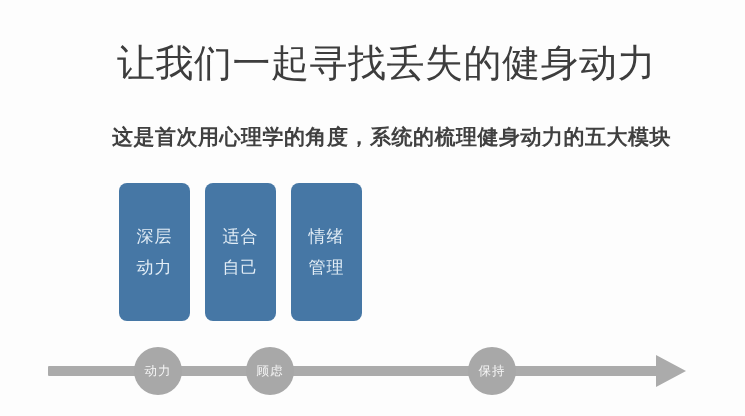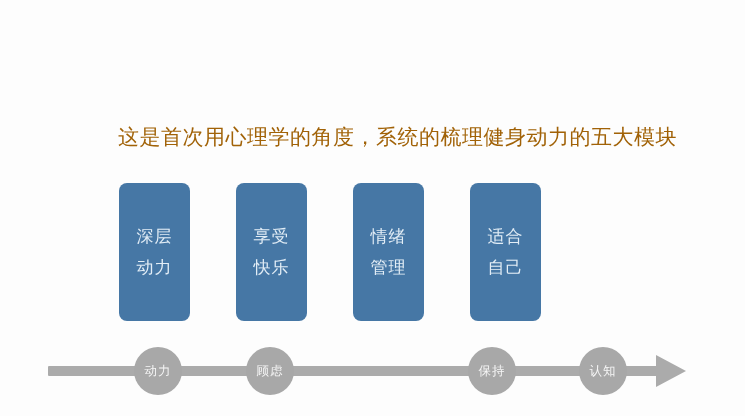--- a/index.html
+++ b/index.html
@@ -16,33 +16,33 @@
     left: 117px; top: 42px;
     font-size: 38px;
     font-weight: 400;
     letter-spacing: 0.5px;
     color: #3d3d3d;
     line-height: 1.15;
     white-space: nowrap;
   }
   .subtitle {
     position: absolute;
-    left: 118px; top: 123px;
+    left: 112px; top: 123px;
     font-size: 21px;
-    font-weight: 400;
-    color: #a16207;
+    font-weight: 700;
+    color: #404040;
     letter-spacing: 0.5px;
     white-space: nowrap;
   }
 
   .modules {
     position: absolute;
     left: 119px; top: 183px;
     display: flex;
-    gap: 46px;
+    gap: 15px;
     font-family: Liberation Serif, serif;
   }
   .card {
     width: 71px; height: 138px;
     background: #4677a5;
     border-radius: 8px;
     display: flex;
     flex-direction: column;
     align-items: center;
     justify-content: center;
@@ -87,52 +87,46 @@
   .node-2 { left: 246px; justify-content: center; }
   .node-3 { left: 357px; }
   .node-4 { left: 468px; align-items: center; }
   .node-5 { left: 579px; }
 </style>
 </head>
 <body>
 
 <div class="slide">
 
+  <h1 class="title">让我们一起寻找丢失的健身动力</h1>
 
   <p class="subtitle">这是首次用心理学的角度，系统的梳理健身动力的五大模块</p>
 
   <div class="modules">
     <div class="card">
       <span>深层</span>
       <span>动力</span>
     </div>
     <div class="card">
-      <span>享受</span>
-      <span>快乐</span>
+      <span>适合</span>
+      <span>自己</span>
     </div>
     <div class="card">
       <span>情绪</span>
       <span>管理</span>
-    </div>
-    <div class="card">
-      <span>适合</span>
-      <span>自己</span>
     </div>
   </div>
 
   <div class="timeline">
     <div class="shaft"></div>
     <div class="arrowhead"></div>
     <div class="node node-1">
       <span>动力</span>
     </div>
     <div class="node node-2">
       <span>顾虑</span>
     </div>
     <div class="node node-4">
       <span>保持</span>
     </div>
-    <div class="node node-5">
-      <span>认知</span>
-    </div>
   </div>
 
 </div>
 
 </body></html>

